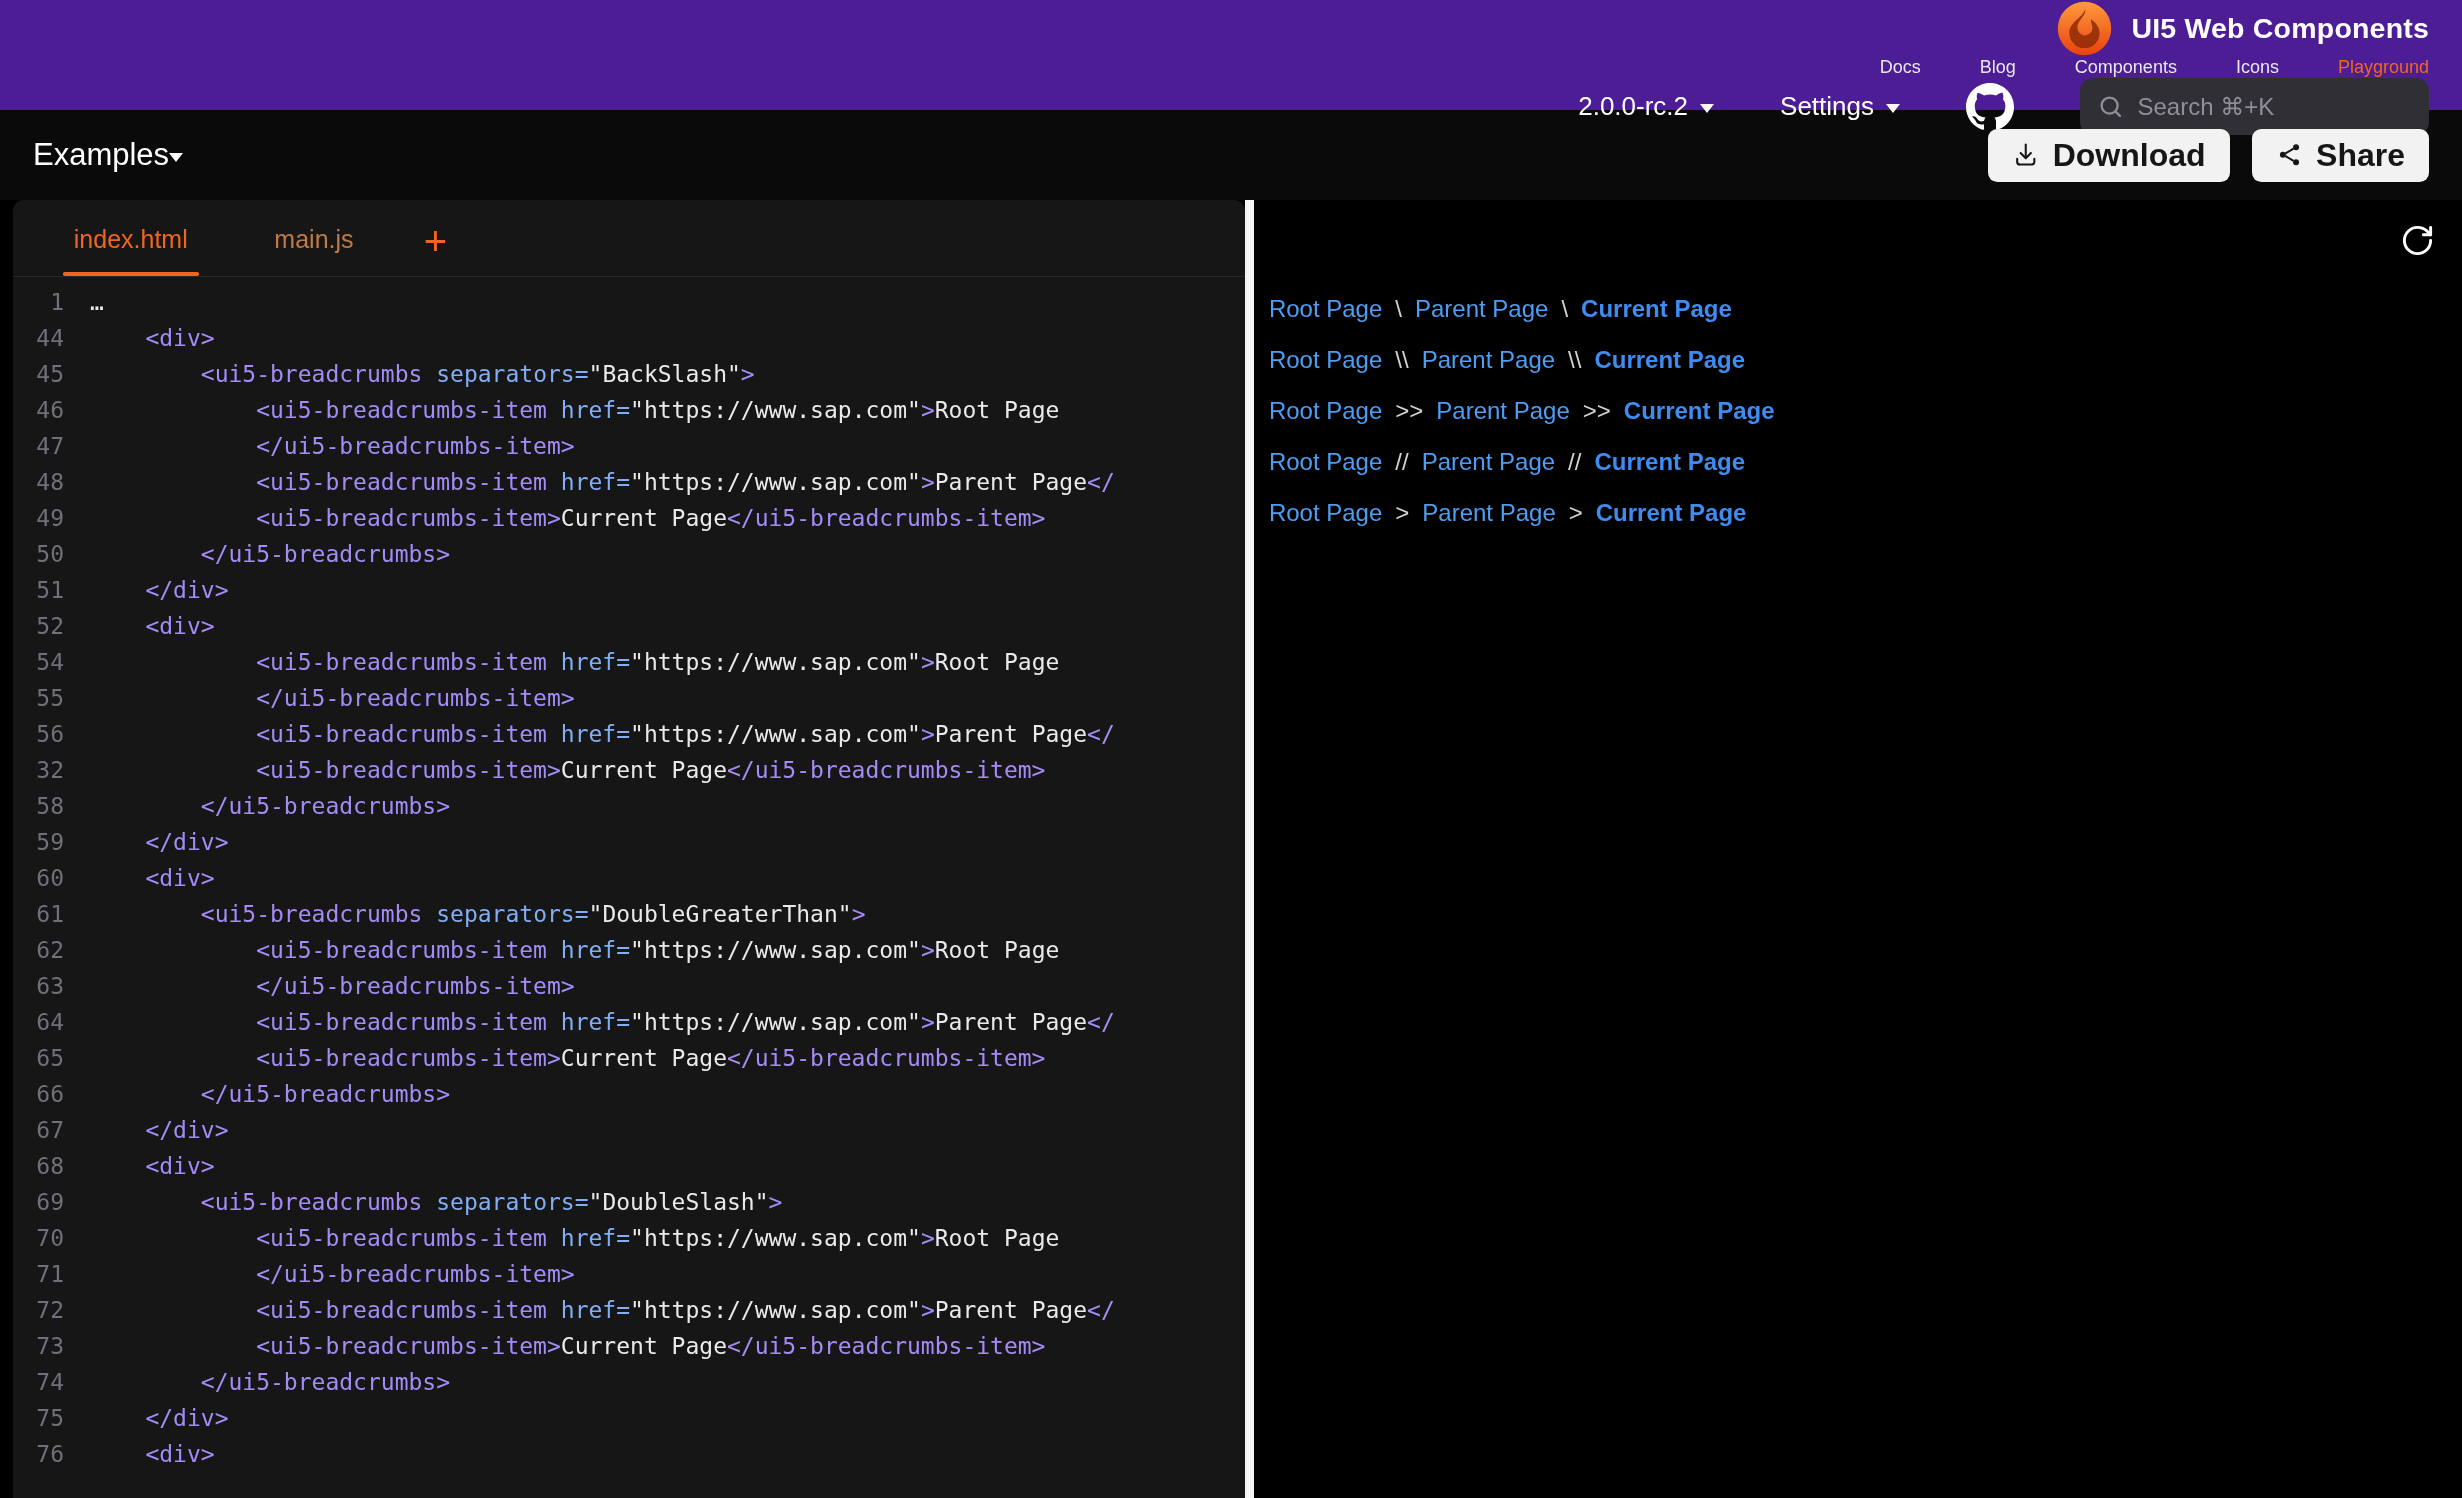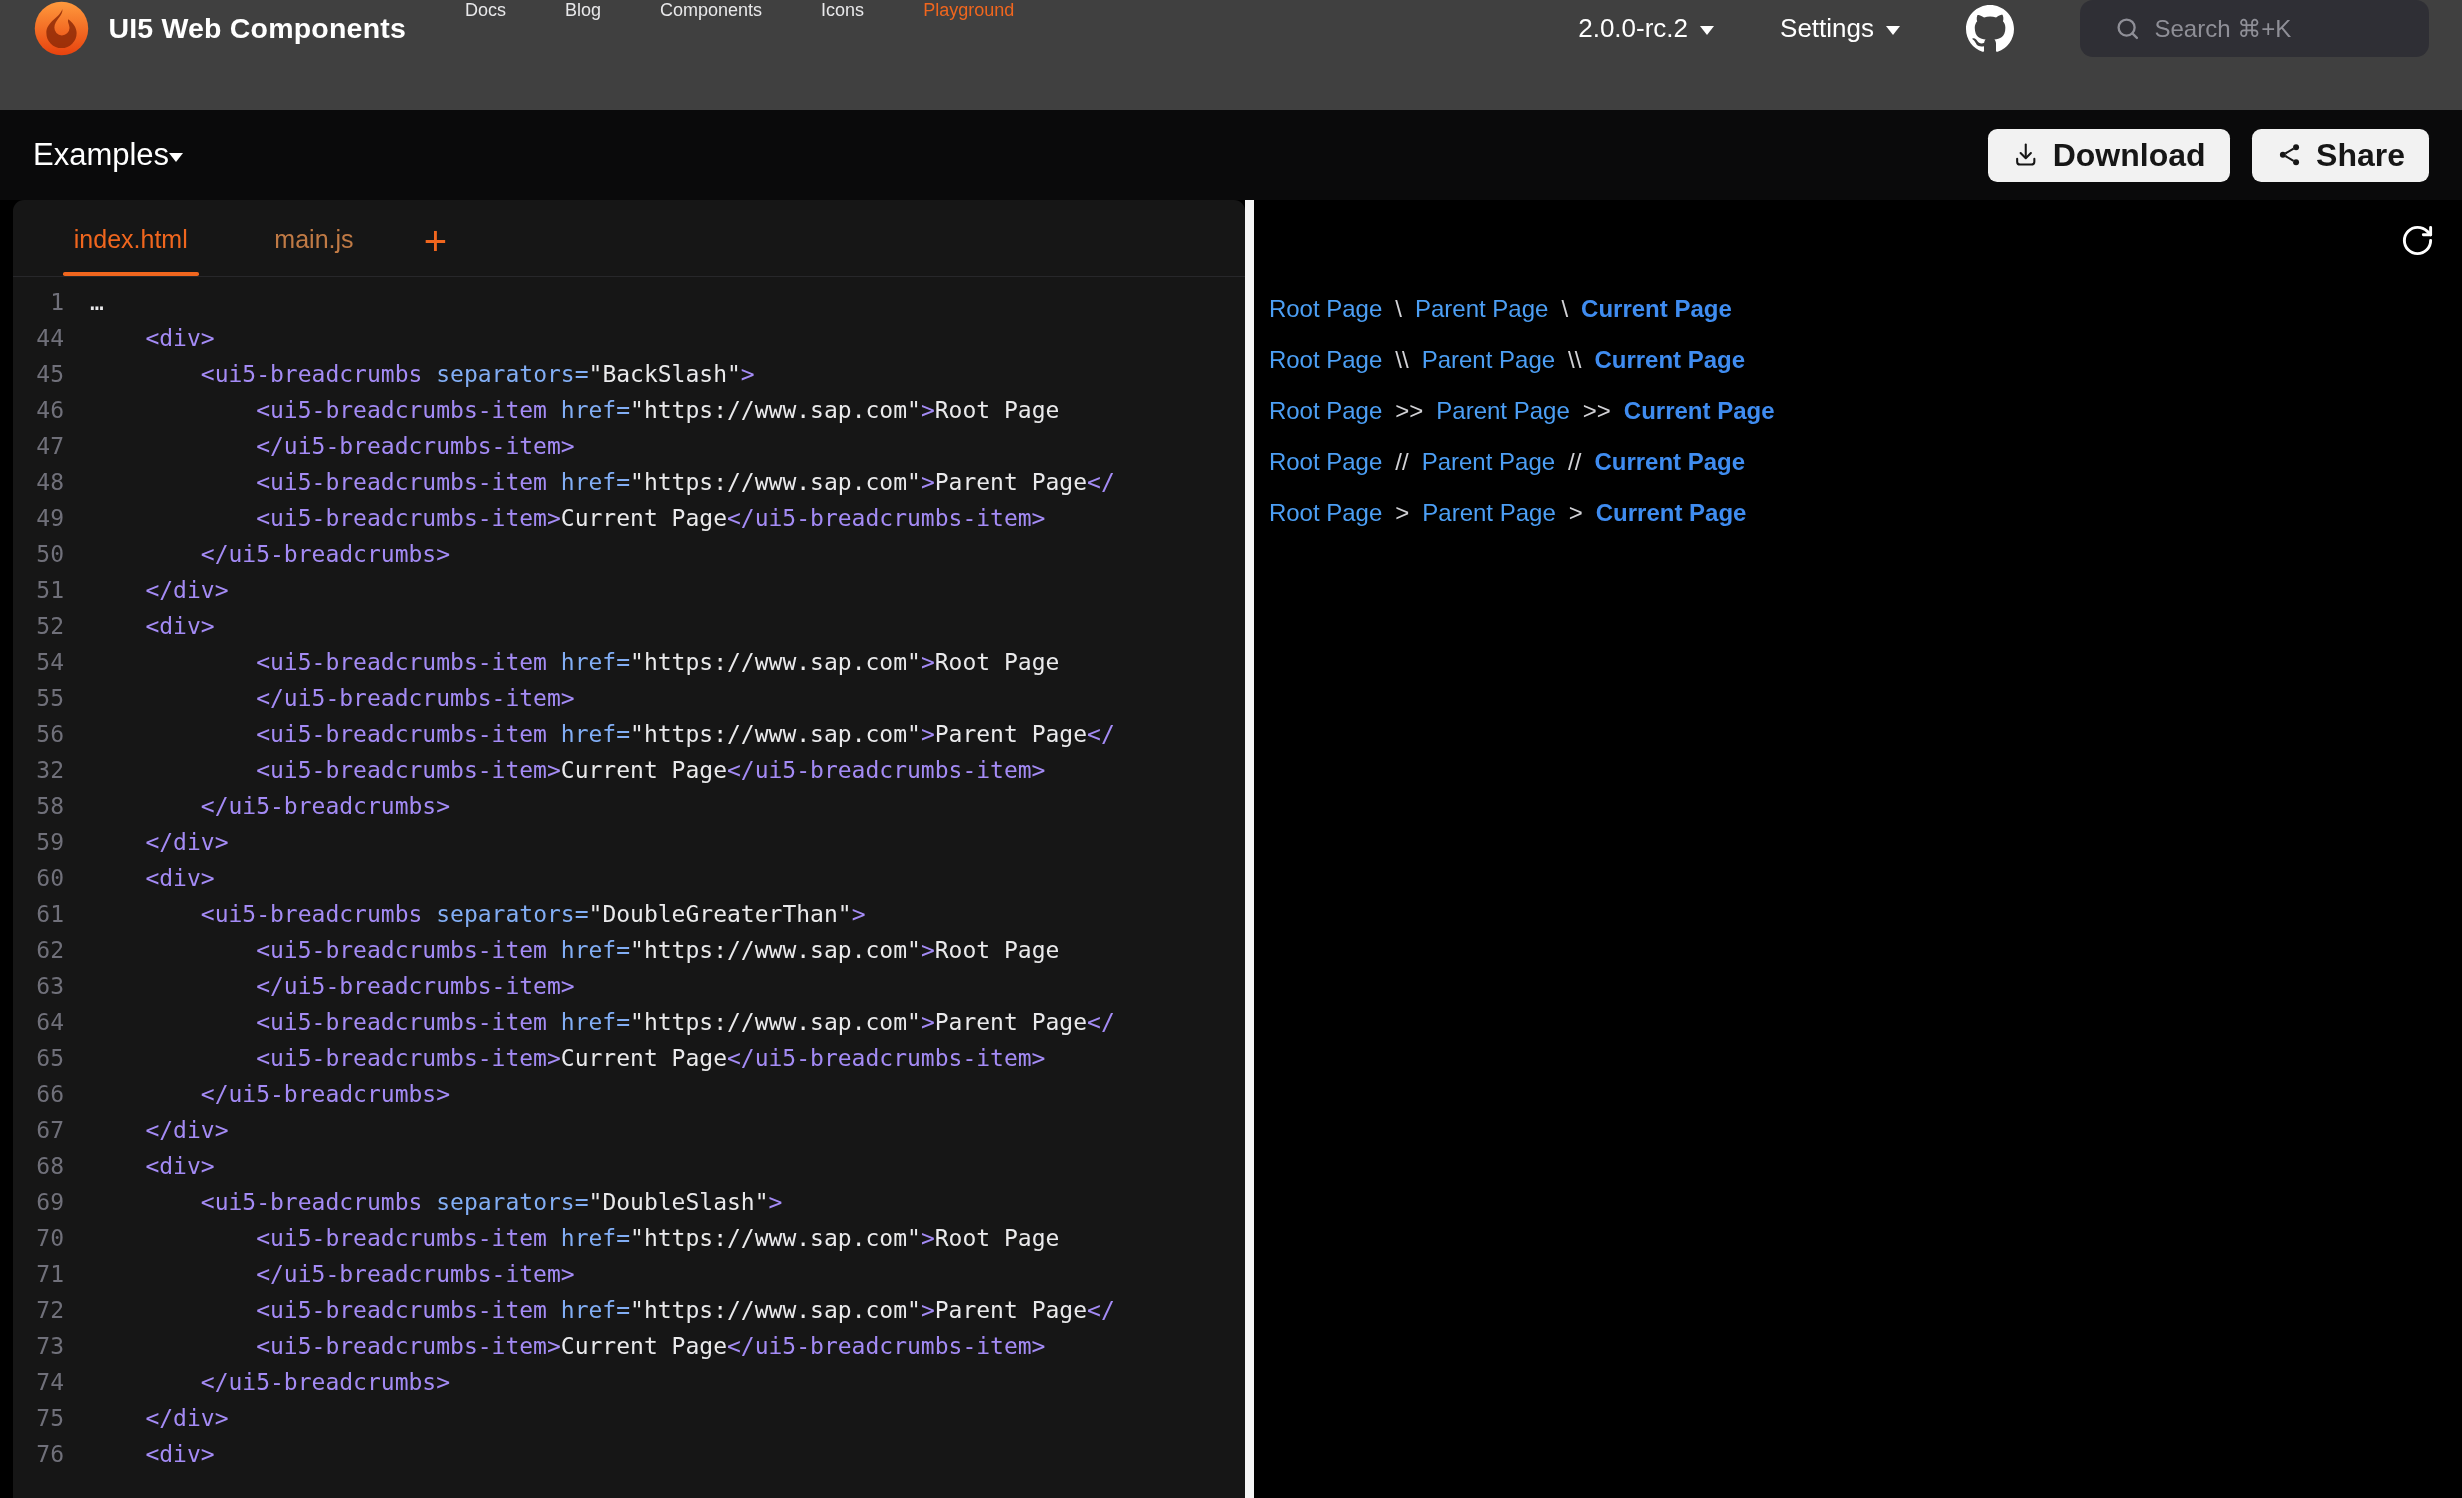--- a/index.html
+++ b/index.html
@@ -1,32 +1,32 @@
 <!DOCTYPE html>
 <html style="font-size:14.7px"><head>
 <meta charset="utf-8">
 <style>
   * { box-sizing: border-box; margin: 0; padding: 0; }
   html, body { width: 2462px; height: 1498px; overflow: hidden; background: #000;
     font-family: "Liberation Sans", "DejaVu Sans", sans-serif; }
 
   
-  .topbar { height: 110px; background: #404040; display: flex; align-items: flex-start; padding: 0 33px; }
+  .topbar { height: 110px; background: #4c1d95; display: flex; align-items: flex-end; padding: 0 33px; flex-direction: column; }
   .brand { display: flex; align-items: center; gap: 18.4px; cursor: pointer; }
   .brand-title { color: #fff; font-size: 28.5px; font-weight: 700; letter-spacing: 0.2px; }
   .mainnav { display: flex; align-items: center; gap: 59px; margin-left: 59px; }
   .nav-link { color: #e8e8ea; font-size: 18px; cursor: pointer; }
   .nav-link.active { color: #f0661e; }
   .top-right { margin-left: auto; display: flex; align-items: center; gap: 66px; }
   .menu-trigger { display: flex; align-items: center; gap: 12px; color: #fff; font-size: 26px; cursor: pointer; }
   .caret { width: 0; height: 0; border-left: 7.3px solid transparent; border-right: 7.3px solid transparent;
     border-top: 9.2px solid #fff; margin-top: 4.6px; }
   .gh-link { display: flex; cursor: pointer; }
   .searchbox { width: 349px; height: 57px; background: #2f2f35; border-radius: 13px;
-    display: flex; align-items: center; padding: 0 34px; gap: 13px; }
+    display: flex; align-items: center; padding: 0 17px; gap: 13px; }
   .searchbox input { flex: 1; min-width: 0; background: transparent; border: none; outline: none;
     color: #cfcfd4; font-size: 24px; font-family: inherit; }
   .searchbox input::placeholder { color: #8f8f97; opacity: 1; }
 
   
   .examplesbar { height: 90px; background: #0a0a0b; display: flex; align-items: center; padding: 0 33px; }
   .examples-trigger { display: flex; align-items: center; color: #fff; font-size: 31px; cursor: pointer; }
   .bar-right { margin-left: auto; display: flex; align-items: center; gap: 22px; }
   .btn { height: 53px; background: #f2f2f2; color: #161616; border: none; border-radius: 9.2px;
     display: flex; align-items: center; gap: 13px; padding: 0 24px;

